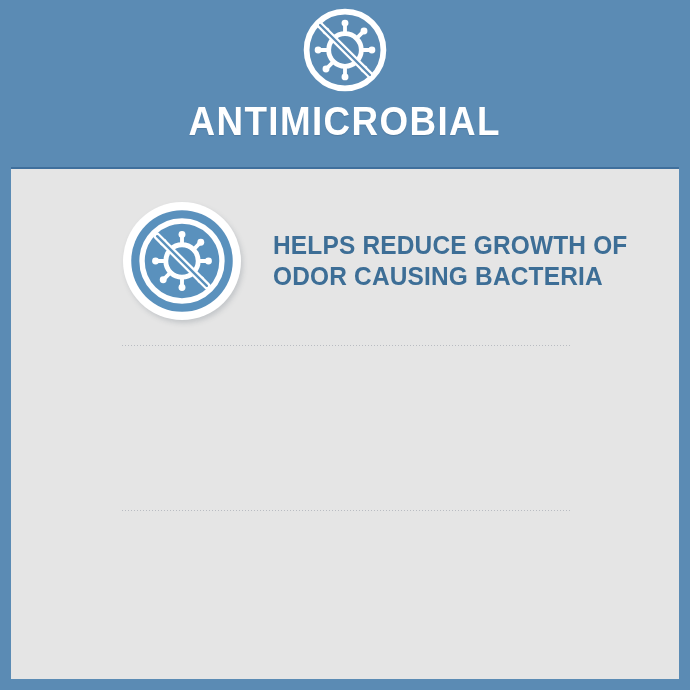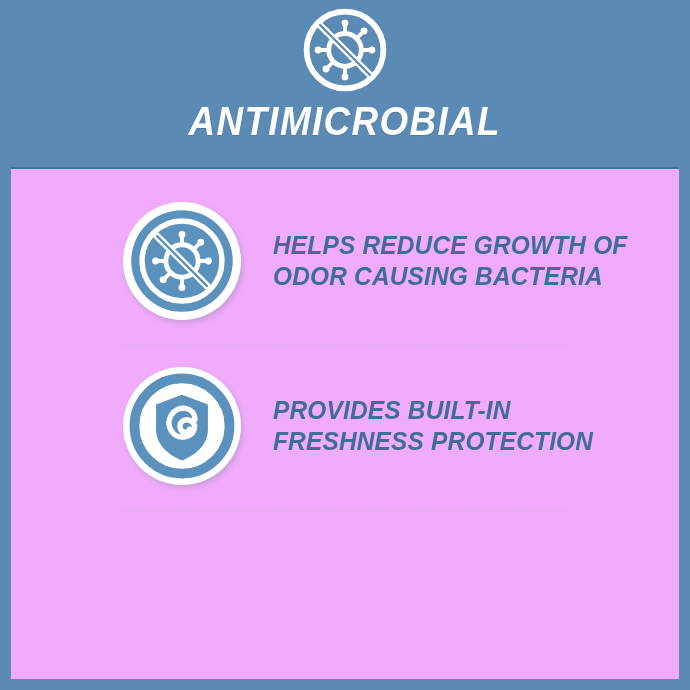--- a/index.html
+++ b/index.html
@@ -14,21 +14,20 @@
     font-family: "Liberation Sans", sans-serif;
     background: #5b8bb4;
   }
 
   .poster {
     position: relative;
     width: 690px;
     height: 690px;
     background: #5b8bb4;
     box-sizing: border-box;
-    font-style: italic;
   }
 
   
   .header {
     position: absolute;
     left: 0;
     top: 0;
     width: 690px;
     height: 167px;
     display: flex;
@@ -58,21 +57,21 @@
     text-shadow: 0 1px 1px rgba(40,70,100,0.25);
   }
 
   
   .panel {
     position: absolute;
     left: 11px;
     top: 167px;
     width: 668px;
     height: 512px;
-    background: #f0abfc;
+    background: #e5e5e5;
     border-top: 2px solid #3f6f9c;
     box-sizing: border-box;
     overflow: hidden;
   }
 
   .rows {
     position: absolute;
     left: 0;
     top: 0;
     width: 100%;
@@ -220,34 +219,20 @@
             <line x1="27" y1="27" x2="73" y2="73" stroke="#ffffff" stroke-width="6.5" stroke-linecap="round"></line>
             <line x1="27" y1="27" x2="73" y2="73" stroke="#5a91bd" stroke-width="2.2" stroke-linecap="round"></line>
           </svg>
         </div>
         <div class="feature-text">
           <span class="line1">HELPS REDUCE GROWTH OF</span>
           <span class="line2">ODOR CAUSING BACTERIA</span>
         </div>
       </div>
 
-      <div class="feature-row r1">
-        <div class="badge">
-          <div class="badge-disc"></div>
-          <svg class="badge-art" viewBox="0 0 100 100" aria-hidden="true">
-            <circle cx="50" cy="50" r="44" fill="none" stroke="#5a91bd" stroke-width="9"></circle>
-            <path d="M50 21 L74 30 L74 53 C74 68 62 77 50 82 C38 77 26 68 26 53 L26 30 Z" fill="#5a91bd"></path>
-            <path d="M62 44 C62 32 46 30 40 40 C34 50 42 62 53 60 C62 58.4 64 49 58.5 45.5 C53 42 46.5 46.5 48.5 52.5 C50 57 56 57 57 53" fill="none" stroke="#ffffff" stroke-width="5" stroke-linecap="round" stroke-linejoin="round"></path>
-          </svg>
-        </div>
-        <div class="feature-text">
-          <span class="line1">PROVIDES BUILT-IN</span>
-          <span class="line2">FRESHNESS PROTECTION</span>
-        </div>
-      </div>
 
 
     </div>
 
     <div class="divider d0"></div>
     <div class="divider d1"></div>
 
   </div>
 </div>
 

